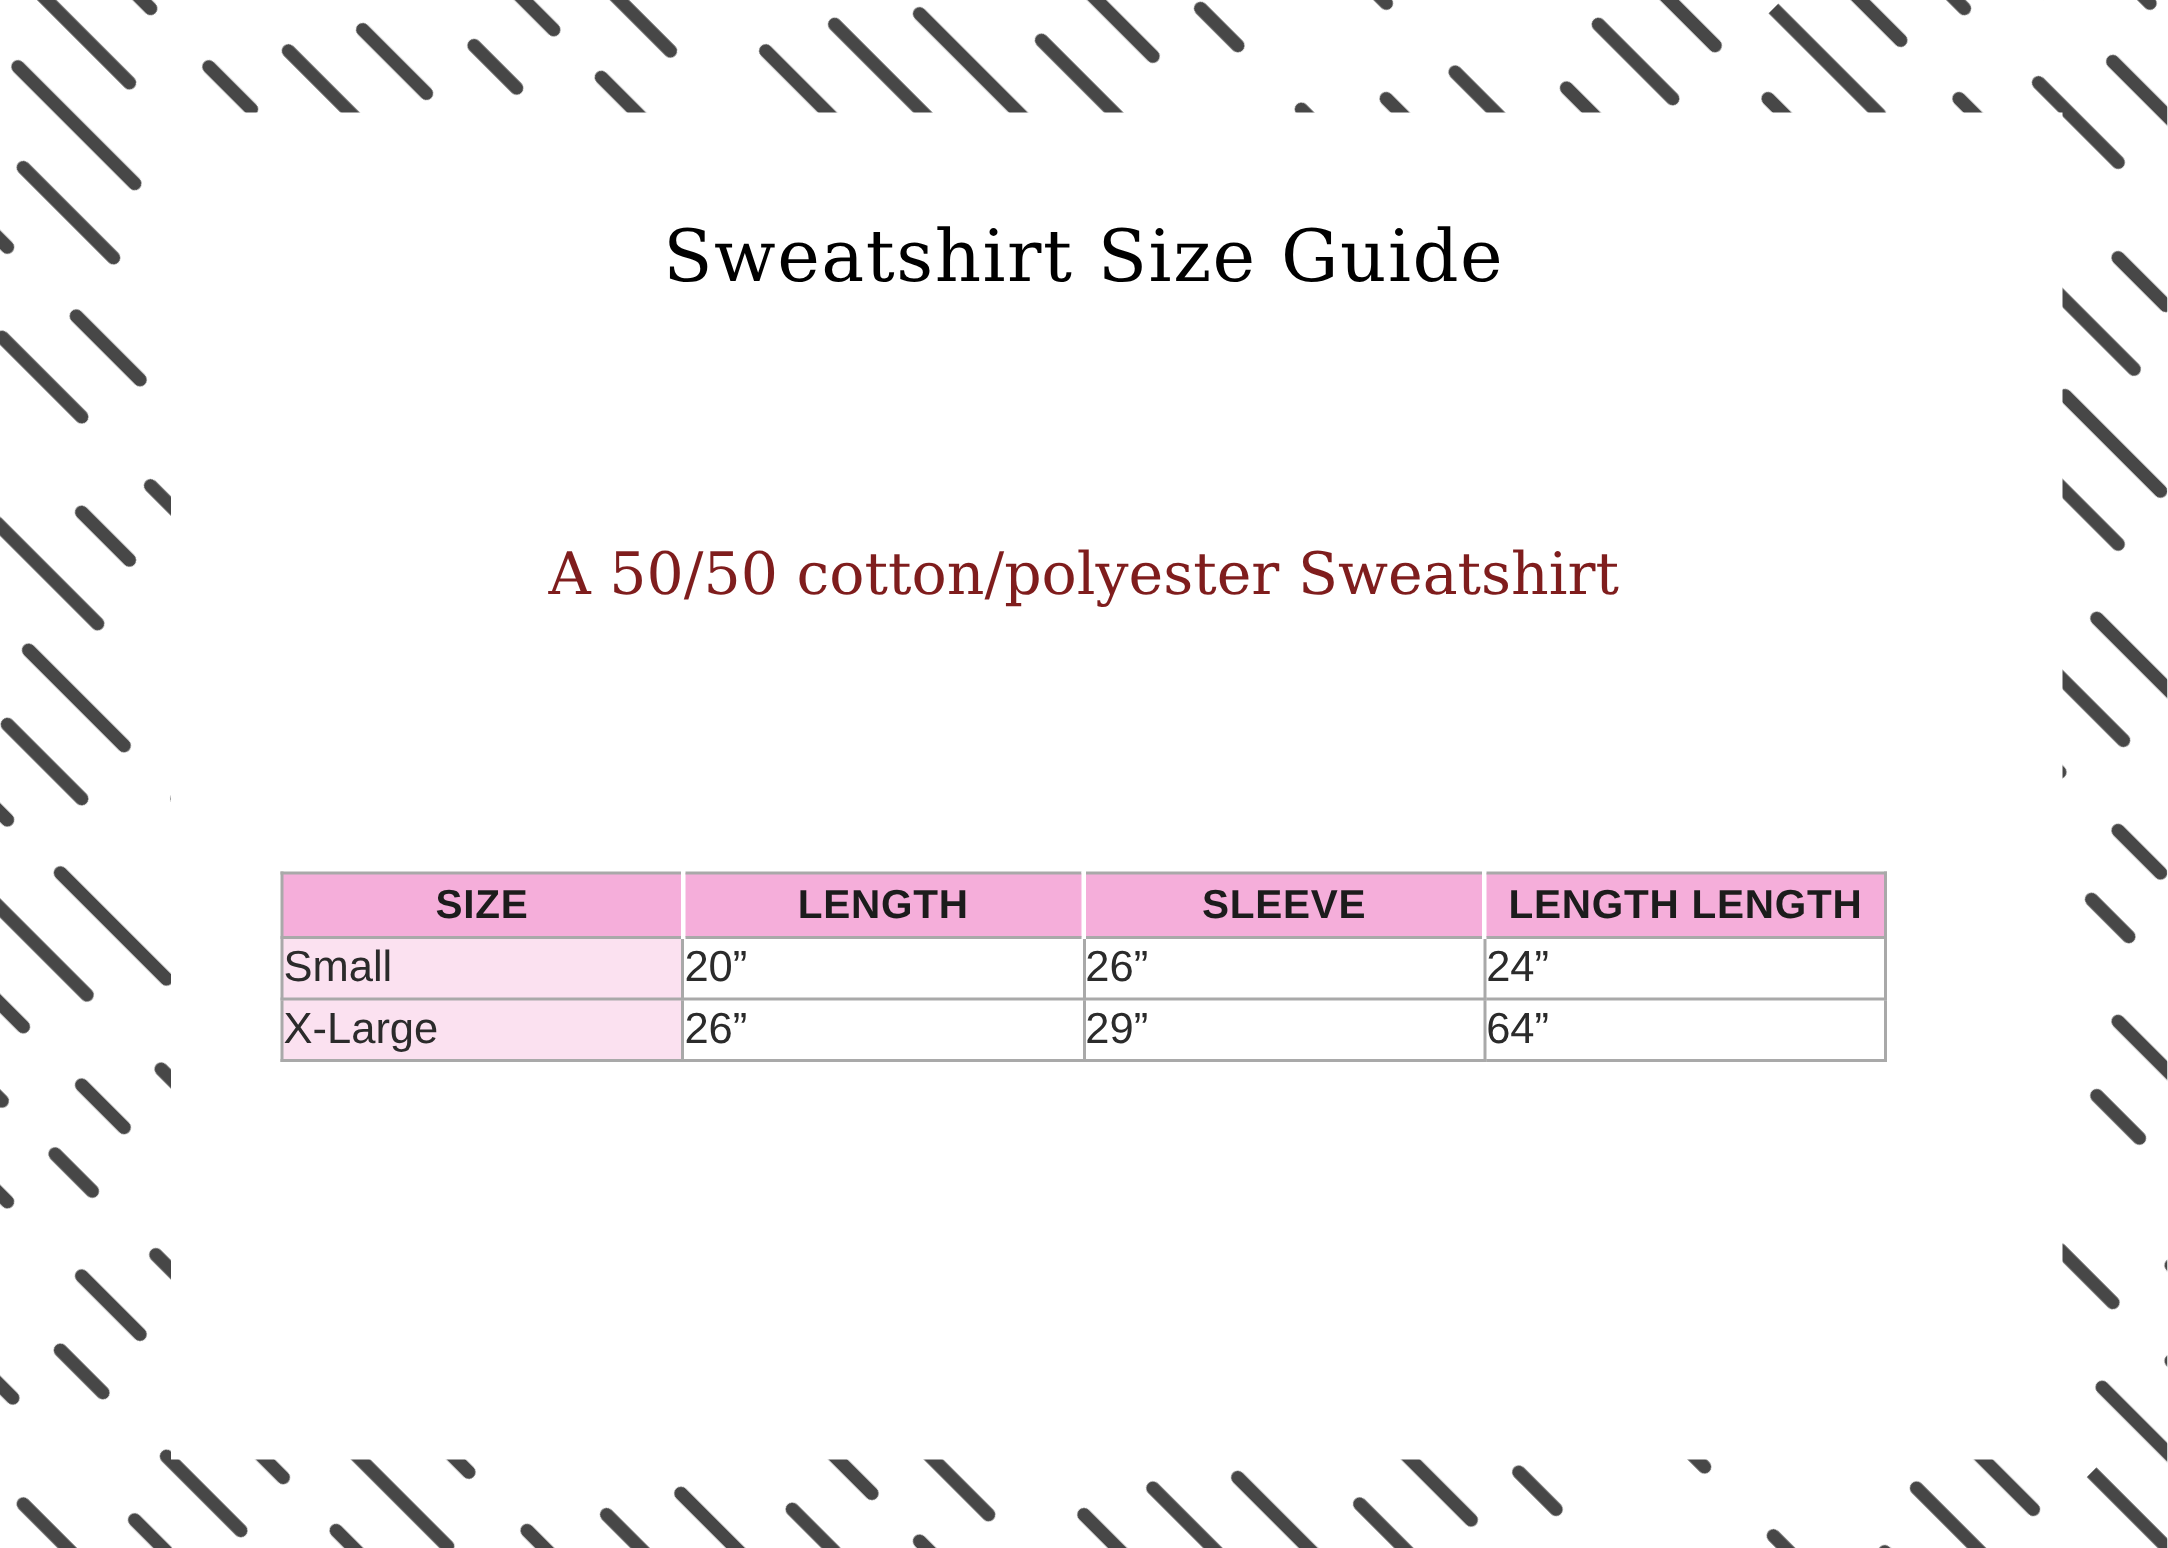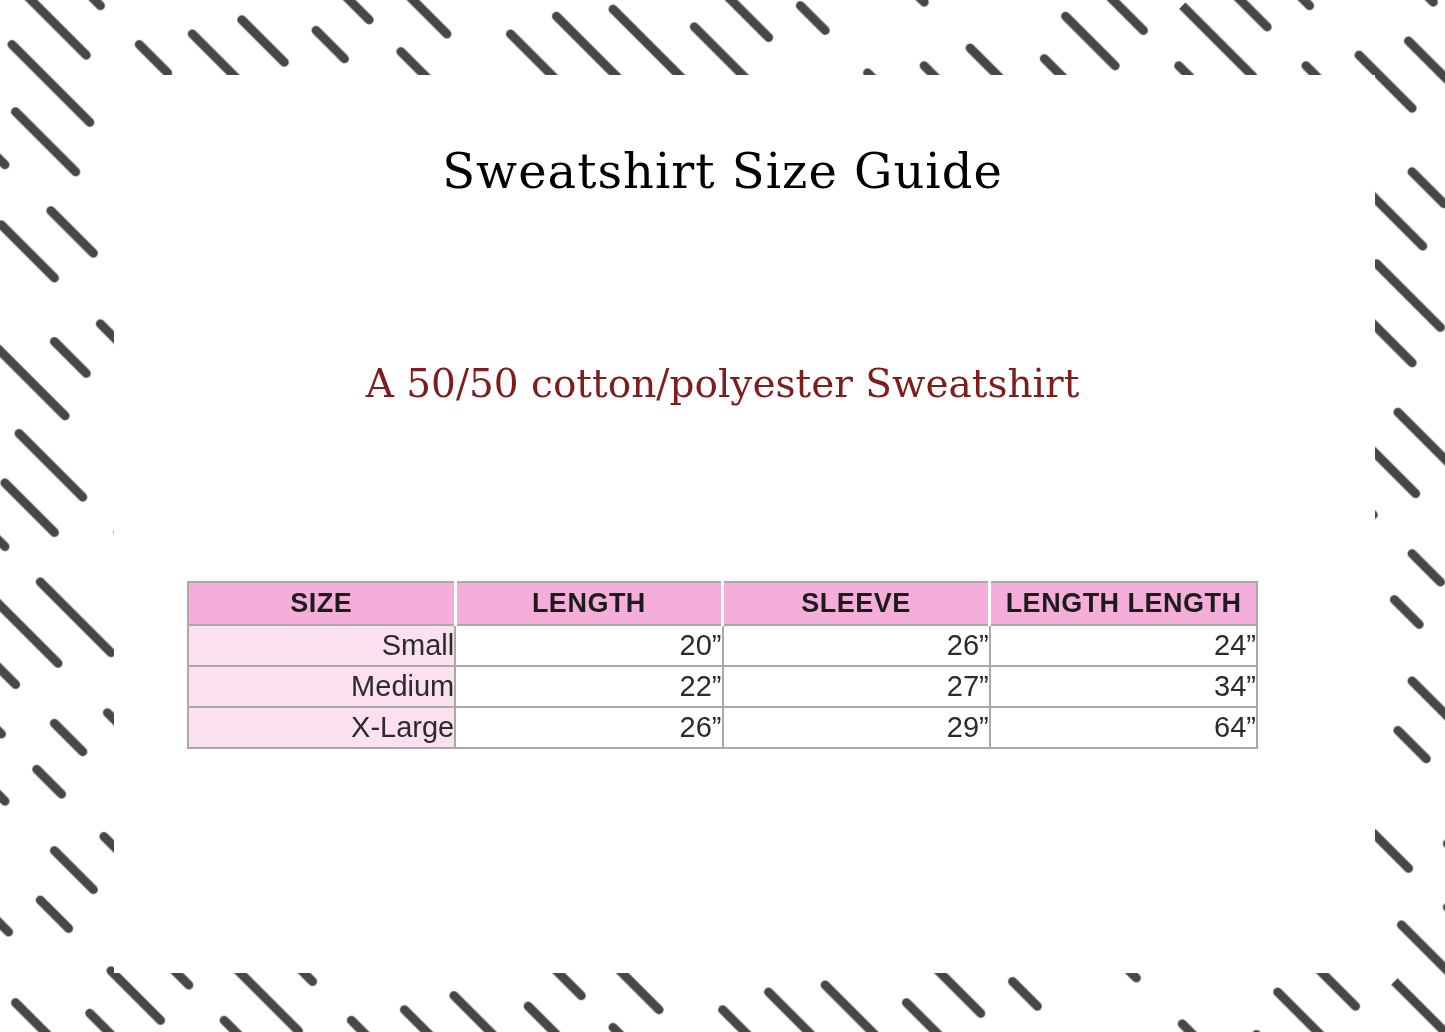--- a/index.html
+++ b/index.html
@@ -79,21 +79,21 @@
     letter-spacing: 0.5px;
     margin-left: 40px;
   }
   table.size-table th:first-child { border-left: 2px solid var(--table-border-gray); }
   table.size-table th:last-child  { border-right: 2px solid var(--table-border-gray); }
   table.size-table td {
     background: #ffffff;
     color: var(--cell-text);
     font-size: 29px;
     height: 41px;
-    text-align: right;
+    text-align: left;
     vertical-align: middle;
     border: 2px solid var(--table-border-gray);
   }
   table.size-table td.size-cell {
     background: var(--size-col-pink);
   }
 </style>
 </head>
 <body>
 
@@ -134,26 +134,20 @@
           </tr>
         </thead>
         <tbody>
           <tr>
             <td class="size-cell">Small</td>
             <td>20”</td>
             <td>26”</td>
             <td>24”</td>
           </tr>
           <tr>
-            <td class="size-cell">Medium</td>
-            <td>22”</td>
-            <td>27”</td>
-            <td>34”</td>
-          </tr>
-          <tr>
             <td class="size-cell">X-Large</td>
             <td>26”</td>
             <td>29”</td>
             <td>64”</td>
           </tr>
         </tbody>
       </table>
     </div>
 
   </div>

